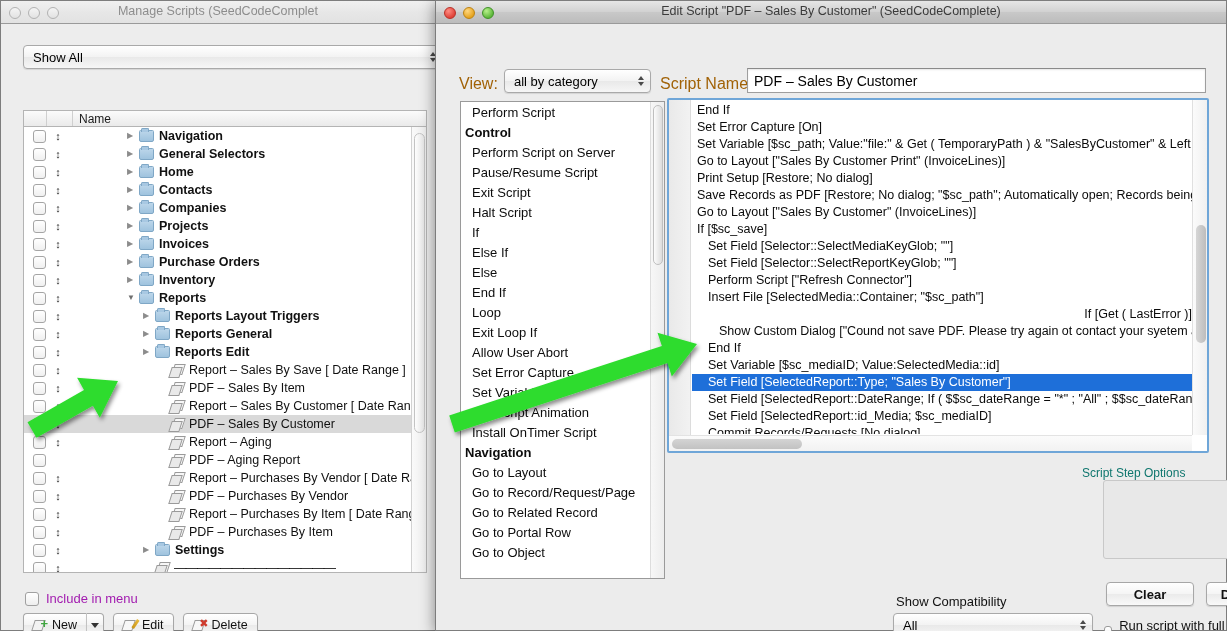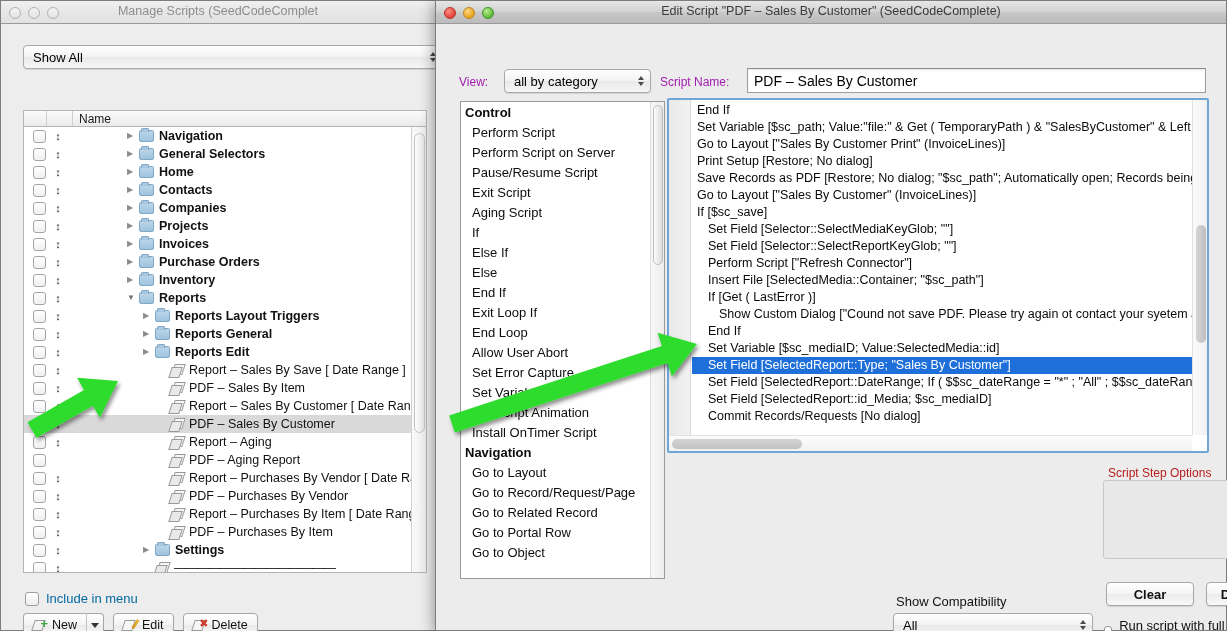--- a/index.html
+++ b/index.html
@@ -80,21 +80,21 @@
   .row.divider .nm { letter-spacing:-1px; }
 
   #lscroll { position:absolute; right:0px; top:0; width:15px; height:100%;
              background:linear-gradient(to right,#fafafa,#ededed);
              border-left:1px solid #d2d2d2; }
   #lscroll .thumb { position:absolute; left:2px; top:6px; width:11px; height:300px;
              border-radius:6px; background:linear-gradient(to right,#fdfdfd,#e6e6e6);
              border:1px solid #c3c3c3; }
 
   #incmenu { position:absolute; left:24px; top:566px; display:flex; align-items:center; gap:7px;
-             font-size:13px; color:#0369a1; }
+             font-size:13px; color:#a21caf; }
   #incmenu .cb { width:14px; height:14px; border:1px solid #a0a0a0; border-radius:3px;
                  background:linear-gradient(to bottom,#fff,#eee); }
 
   .btnbar { position:absolute; left:22px; top:588px; display:flex; gap:9px; }
   .mbtn { height:24px; border:1px solid #a7a7a7; border-radius:4px;
           background:linear-gradient(to bottom,#ffffff 0%,#f4f4f4 48%,#eaeaea 52%,#f8f8f8 100%);
           display:flex; align-items:center; padding:0 9px; gap:5px; font-size:12.5px; color:#111;
           box-shadow:0 1px 1px rgba(0,0,0,.10); }
   .splitarrow { width:18px; border-left:1px solid #c2c2c2; justify-content:center; padding:0; }
   .splitarrow i { width:0;height:0;border-left:4px solid transparent;border-right:4px solid transparent;border-top:5px solid #333; }
@@ -106,21 +106,21 @@
   .ico-edit:before{content:"";position:absolute;left:0;top:1px;width:9px;height:9px;border:1px solid #9a9a9a;background:#f7f7f7;transform:skewX(-18deg);}
   .ico-edit:after{content:"";position:absolute;right:0;top:0;width:3px;height:10px;background:linear-gradient(to bottom,#e8b93c,#c99518);transform:rotate(35deg);}
   .ico-del  { position:relative; width:14px; height:13px; }
   .ico-del:before{content:"";position:absolute;left:0;top:1px;width:9px;height:9px;border:1px solid #9a9a9a;background:#f7f7f7;transform:skewX(-18deg);}
   .ico-del:after{content:"\2716";position:absolute;right:-2px;top:-1px;color:#cf3b2d;font-size:11px;line-height:1;}
 
   
   #edit { left:435px; top:0px; width:792px; height:631px; background:#ececec; }
   #edit .body { position:absolute; left:0; top:24px; right:0; bottom:0; }
 
-  .lbl { font-size:12px; color:#a21caf; }
+  .lbl { font-size:16px; color:#a16207; }
   #viewLbl { position:absolute; left:23px; top:50px; }
   #viewPopup { position:absolute; left:68px; top:44px; width:147px; }
   #snLbl { position:absolute; left:224px; top:50px; }
   #snField { position:absolute; left:311px; top:43px; width:459px; height:25px;
              background:#fff; border:1px solid #9e9e9e; border-top-color:#8a8a8a;
              display:flex; align-items:center; padding:0 6px; font-size:14px; color:#000;
              box-shadow: inset 0 1px 2px rgba(0,0,0,.10); }
 
   .stepswrap { position:absolute; left:24px; top:76px; width:205px; height:478px;
                background:#fff; border:1px solid #9a9a9a; overflow:hidden; }
@@ -147,21 +147,21 @@
   .line.sel { background:#1e6fd9; color:#fff; }
   .vbar { position:absolute; right:0; top:0; width:15px; bottom:16px;
           background:linear-gradient(to right,#fbfbfb,#f0f0f0); border-left:1px solid #e0e0e0; }
   .vbar .thumb { position:absolute; left:3px; top:125px; width:10px; height:118px; border-radius:5px;
           background:linear-gradient(to right,#d6d6d6,#bdbdbd); }
   .hbar { position:absolute; left:0; right:15px; bottom:0; height:16px;
           background:linear-gradient(to bottom,#fbfbfb,#f2f2f2); border-top:1px solid #e3e3e3; }
   .hbar .thumb { position:absolute; left:3px; top:3px; width:130px; height:10px; border-radius:5px;
           background:linear-gradient(to bottom,#d4d4d4,#c2c2c2); }
 
-  #ssoLbl { position:absolute; left:672px; top:441px; font-size:12px; color:#b91c1c; }
+  #ssoLbl { position:absolute; left:646px; top:441px; font-size:12px; color:#0f766e; }
   #ssoBox { position:absolute; left:667px; top:455px; width:539px; height:79px;
             background:#e8e8e8; border:1px solid #c8c8c8; border-radius:3px; }
 
   .actionbar { position:absolute; left:670px; top:557px; display:flex; gap:12px; }
   .abtn { width:88px; height:24px; border:1px solid #a7a7a7; border-radius:4px;
           background:linear-gradient(to bottom,#ffffff 0%,#f5f5f5 48%,#ebebeb 52%,#f9f9f9 100%);
           display:flex; align-items:center; justify-content:center; font-size:13px; color:#111;
           font-weight:bold; box-shadow:0 1px 1px rgba(0,0,0,.12); }
   #runfull { position:absolute; left:668px; top:593px; display:flex; align-items:center; gap:7px;
              font-size:13px; color:#111; }
@@ -457,32 +457,32 @@
           </span>
       </div>
 
       <div class="lbl" id="snLbl">Script Name:</div>
       <div id="snField">
         <span>PDF – Sales By Customer</span>
       </div>
 
       <div class="stepswrap">
         <div class="steps" id="stepsList">
+            <div class="step">Perform Script</div>
             <div class="step cat">Control</div>
-            <div class="step">Perform Script</div>
             <div class="step">Perform Script on Server</div>
             <div class="step">Pause/Resume Script</div>
             <div class="step">Exit Script</div>
-            <div class="step">Aging Script</div>
+            <div class="step">Halt Script</div>
             <div class="step">If</div>
             <div class="step">Else If</div>
             <div class="step">Else</div>
             <div class="step">End If</div>
+            <div class="step">Loop</div>
             <div class="step">Exit Loop If</div>
-            <div class="step">End Loop</div>
             <div class="step">Allow User Abort</div>
             <div class="step">Set Error Capture</div>
             <div class="step">Set Variable</div>
             <div class="step">Set Script Animation</div>
             <div class="step">Install OnTimer Script</div>
             <div class="step cat">Navigation</div>
             <div class="step">Go to Layout</div>
             <div class="step">Go to Record/Request/Page</div>
             <div class="step">Go to Related Record</div>
             <div class="step">Go to Portal Row</div>
@@ -500,31 +500,32 @@
             <i class="up"></i>
             <i class="dn"></i>
           </span>
       </div>
 
       <div class="scriptwrap">
         <div class="scriptinner">
           <div class="gutter"></div>
           <div class="lines" id="scriptLines">
               <div class="line">End If</div>
+              <div class="line">Set Error Capture [On]</div>
               <div class="line">Set Variable [$sc_path; Value:"file:" &amp; Get ( TemporaryPath ) &amp; "SalesByCustomer" &amp; Left ( Get.</div>
               <div class="line">Go to Layout ["Sales By Customer Print" (InvoiceLines)]</div>
               <div class="line">Print Setup [Restore; No dialog]</div>
               <div class="line">Save Records as PDF [Restore; No dialog; "$sc_path"; Automatically open; Records being brow</div>
               <div class="line">Go to Layout ["Sales By Customer" (InvoiceLines)]</div>
               <div class="line">If [$sc_save]</div>
               <div class="line" style="padding-left: 16px;">Set Field [Selector::SelectMediaKeyGlob; ""]</div>
               <div class="line" style="padding-left: 16px;">Set Field [Selector::SelectReportKeyGlob; ""]</div>
               <div class="line" style="padding-left: 16px;">Perform Script ["Refresh Connector"]</div>
               <div class="line" style="padding-left: 16px;">Insert File [SelectedMedia::Container; "$sc_path"]</div>
-              <div class="line" style="padding-left: 16px;">If [Get ( LastError )]</div>
+              <div class="line" style="padding-left: 16px; text-align: right;">If [Get ( LastError )]</div>
               <div class="line" style="padding-left: 27px;">Show Custom Dialog ["Cound not save PDF.  Please try again ot contact your syetem adm</div>
               <div class="line" style="padding-left: 16px;">End If</div>
               <div class="line" style="padding-left: 16px;">Set Variable [$sc_mediaID; Value:SelectedMedia::id]</div>
               <div class="line sel" style="padding-left: 16px;">Set Field [SelectedReport::Type; "Sales By Customer"]</div>
               <div class="line" style="padding-left: 16px;">Set Field [SelectedReport::DateRange; If ( $$sc_dateRange = "*" ; "All" ; $$sc_dateRange )]</div>
               <div class="line" style="padding-left: 16px;">Set Field [SelectedReport::id_Media; $sc_mediaID]</div>
               <div class="line" style="padding-left: 16px;">Commit Records/Requests [No dialog]</div>
             </div>
           <div class="vbar">
             <div class="thumb"></div>

